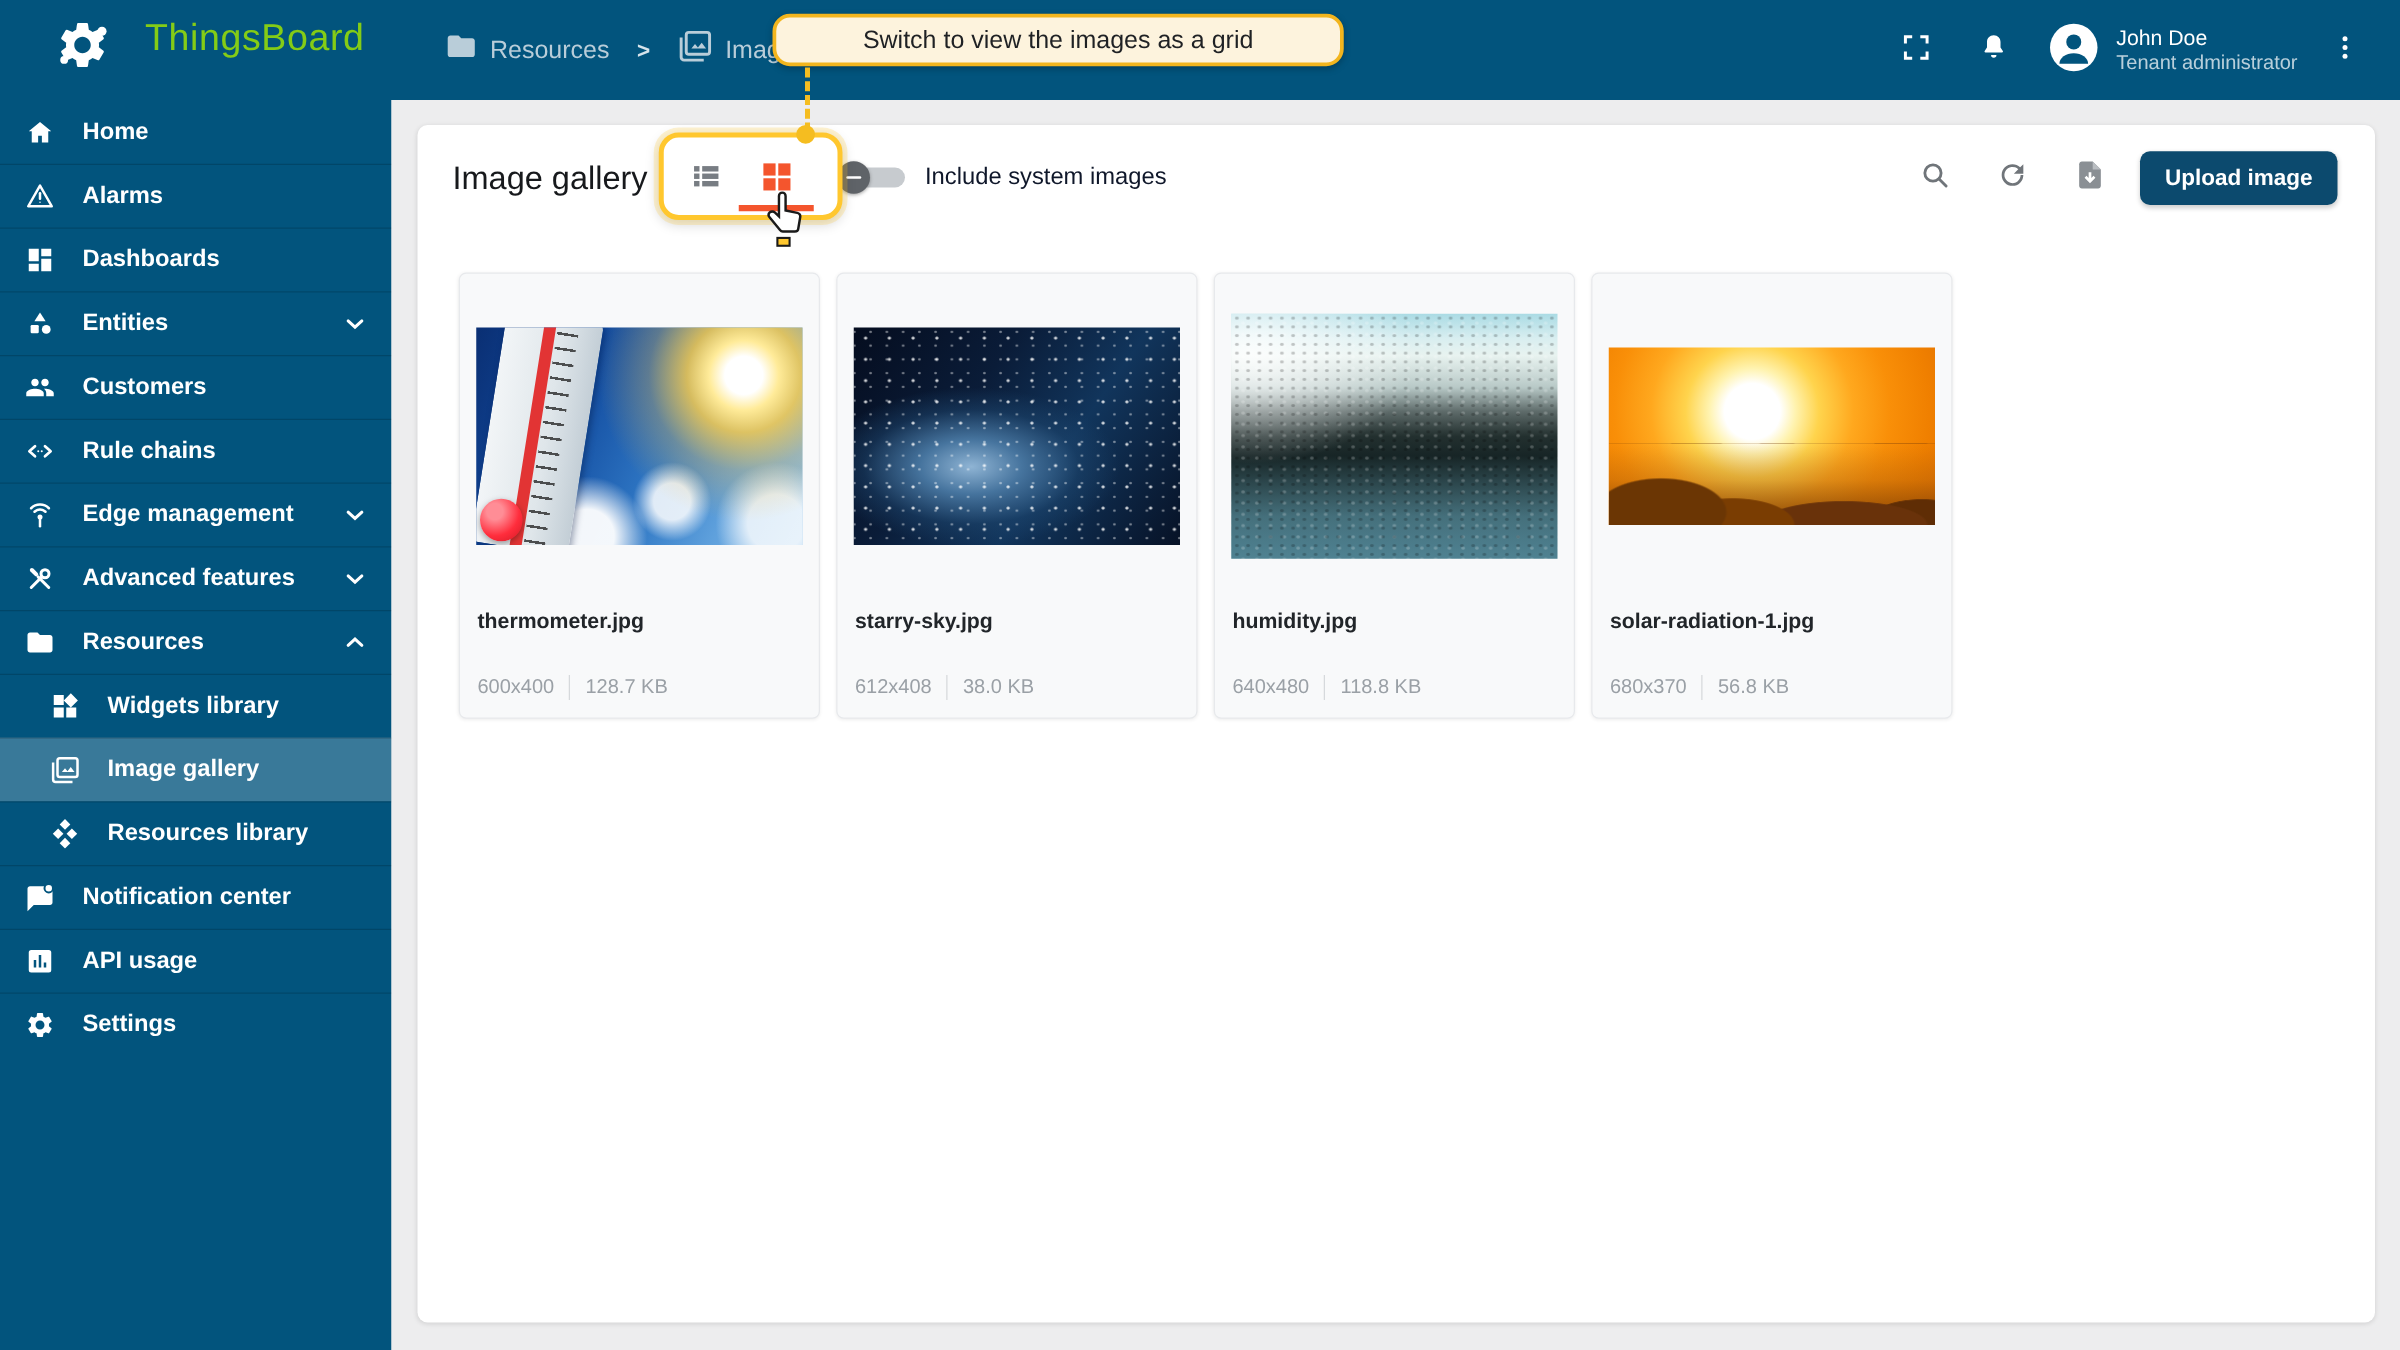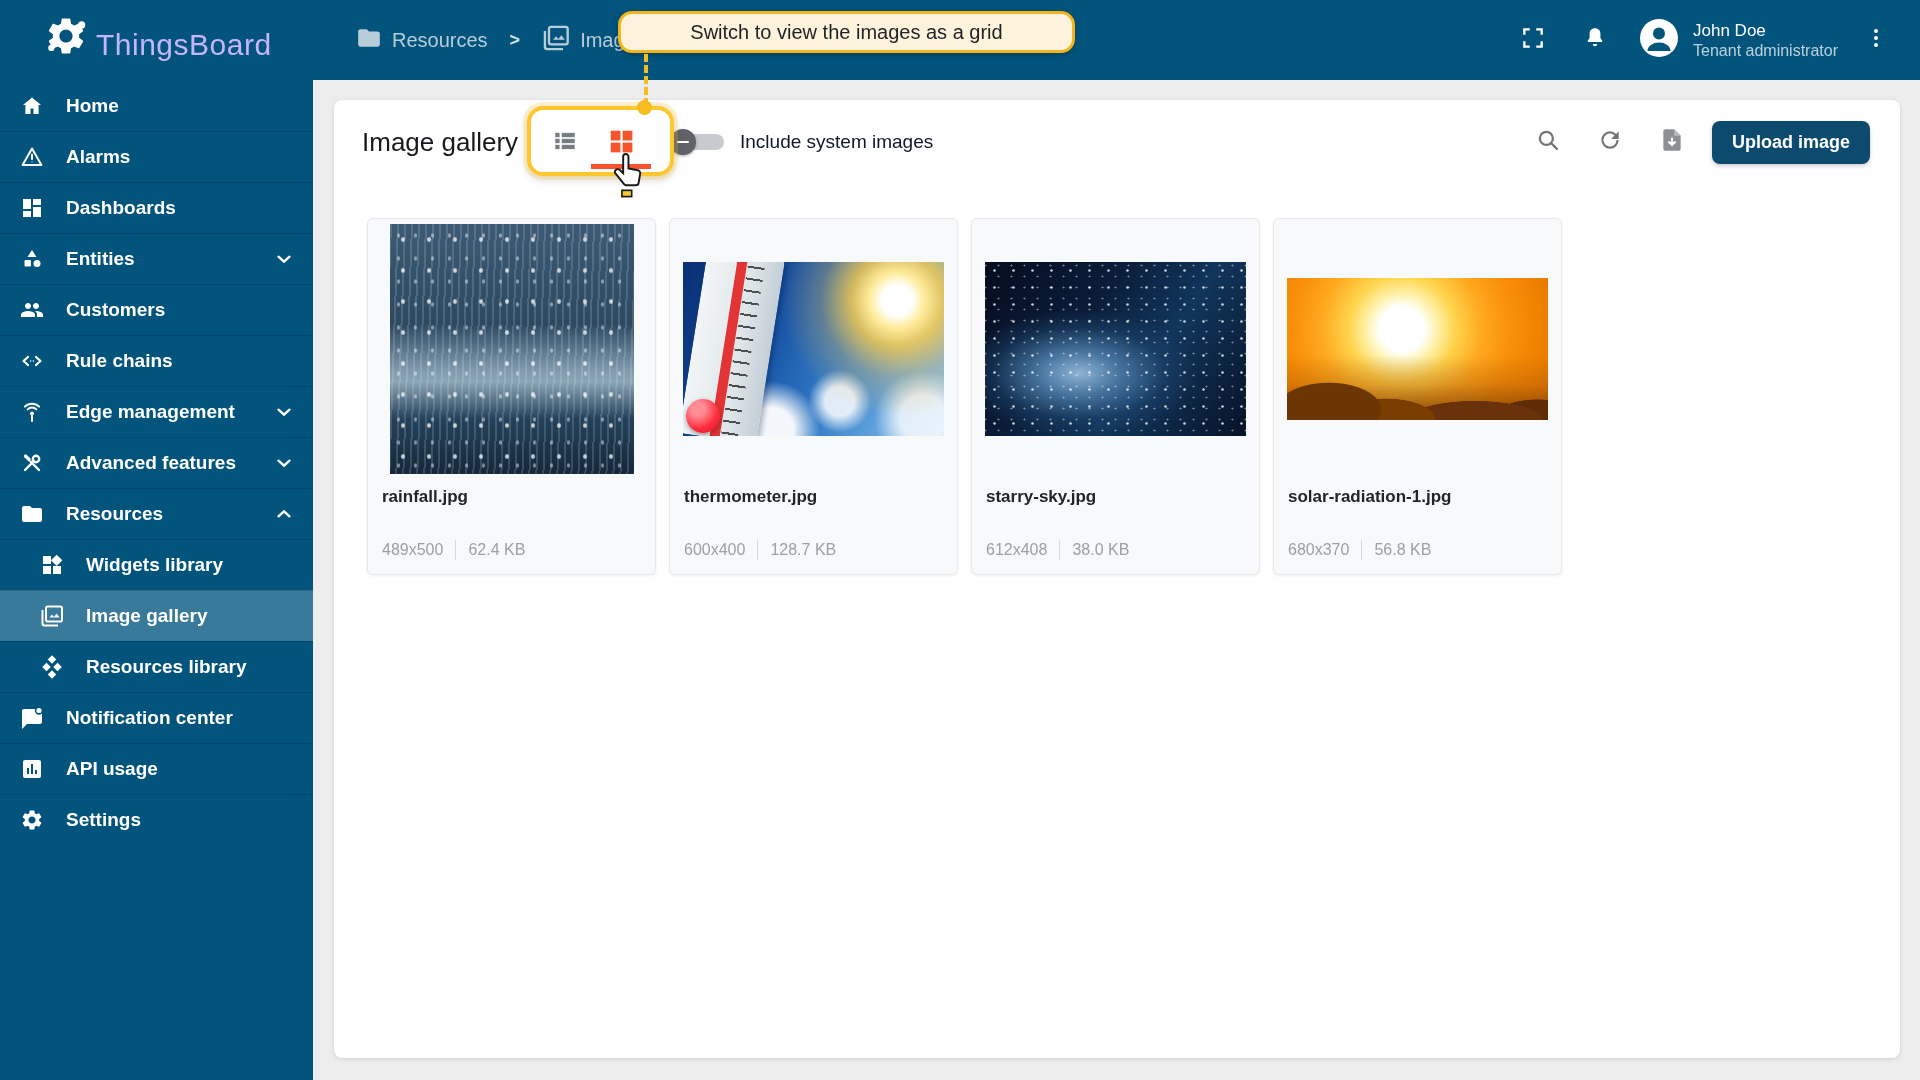--- a/index.html
+++ b/index.html
@@ -1,21 +1,21 @@
 <!DOCTYPE html>
 <html><head>
 <meta charset="utf-8">
 <style>
   * { margin:0; padding:0; box-sizing:border-box; }
   html,body { width:1920px; height:1080px; background:#ededee; font-family:"Liberation Sans", sans-serif; }
   #stage { position:relative; width:1920px; height:1080px; overflow:hidden; background:#ededee; }
 
   
   .header { position:absolute; left:0; top:0; width:1920px; height:80px; background:#02547d; z-index:5; }
-  .logo { position:absolute; left:44px; top:14px; display:flex; align-items:flex-end; gap:8px; color:#c4b5fd; }
+  .logo { position:absolute; left:44px; top:14px; display:flex; align-items:flex-start; gap:28px; color:#84cc16; }
   .logo-text { font-size:30px; font-weight:500; letter-spacing:.5px; }
   .breadcrumb { position:absolute; left:356px; top:0; height:80px; display:flex; align-items:center; gap:14px; color:#b9cdd9; font-size:20px; }
   .crumb { display:flex; align-items:center; gap:10px; }
   .crumb-sep { color:#d6e4ec; font-size:18px; font-weight:700; padding:0 8px; }
   .hdr-right { position:absolute; right:20px; top:0; height:80px; display:flex; align-items:center; gap:14px; }
   .hdr-icon-btn { width:48px; height:48px; display:flex; align-items:center; justify-content:center; cursor:pointer; }
   .user-block { display:flex; align-items:center; gap:14px; margin-left:6px; cursor:pointer; }
   .user-name { color:#fff; font-size:17px; line-height:1.35; }
   .user-role { color:rgba(255,255,255,.72); font-size:16px; }
 
@@ -432,31 +432,20 @@
               <path d="M14 2v6h6" fill="#b9bdc1"></path>
               <path d="M13 10v4.2l1.6-1.6 1.4 1.4-4 4-4-4 1.4-1.4 1.6 1.6V10h2z" fill="#fff"></path>
             </svg>
         </span>
       </div>
       <button class="upload-btn">Upload image</button>
     </div>
 
     <div class="grid">
 
-      <div class="card">
-        <div class="card-thumb">
-            <div class="thumb th-rainfall"></div>
-          </div>
-        <div class="card-name">rainfall.jpg</div>
-        <div class="card-meta">
-          <span>489x500</span>
-          <span class="meta-div"></span>
-          <span>62.4 KB</span>
-        </div>
-      </div>
 
       <div class="card">
         <div class="card-thumb">
             <div class="thumb th-thermo"></div>
           </div>
         <div class="card-name">thermometer.jpg</div>
         <div class="card-meta">
           <span>600x400</span>
           <span class="meta-div"></span>
           <span>128.7 KB</span>
@@ -468,20 +457,31 @@
             <div class="thumb th-starry"></div>
           </div>
         <div class="card-name">starry-sky.jpg</div>
         <div class="card-meta">
           <span>612x408</span>
           <span class="meta-div"></span>
           <span>38.0 KB</span>
         </div>
       </div>
 
+      <div class="card">
+        <div class="card-thumb">
+            <div class="thumb th-humidity"></div>
+          </div>
+        <div class="card-name">humidity.jpg</div>
+        <div class="card-meta">
+          <span>640x480</span>
+          <span class="meta-div"></span>
+          <span>118.8 KB</span>
+        </div>
+      </div>
 
       <div class="card">
         <div class="card-thumb">
             <div class="thumb th-solar"></div>
           </div>
         <div class="card-name">solar-radiation-1.jpg</div>
         <div class="card-meta">
           <span>680x370</span>
           <span class="meta-div"></span>
           <span>56.8 KB</span>

